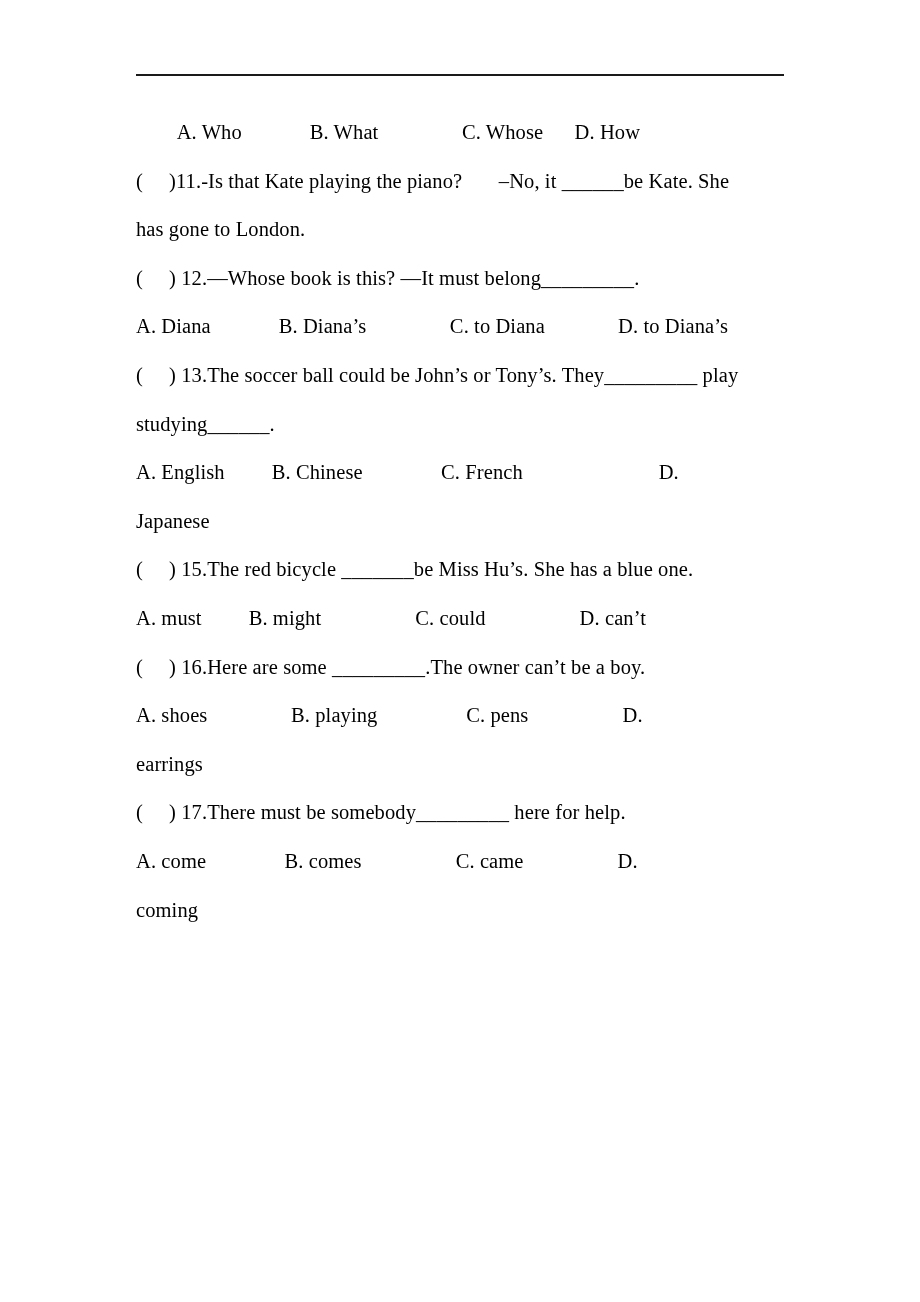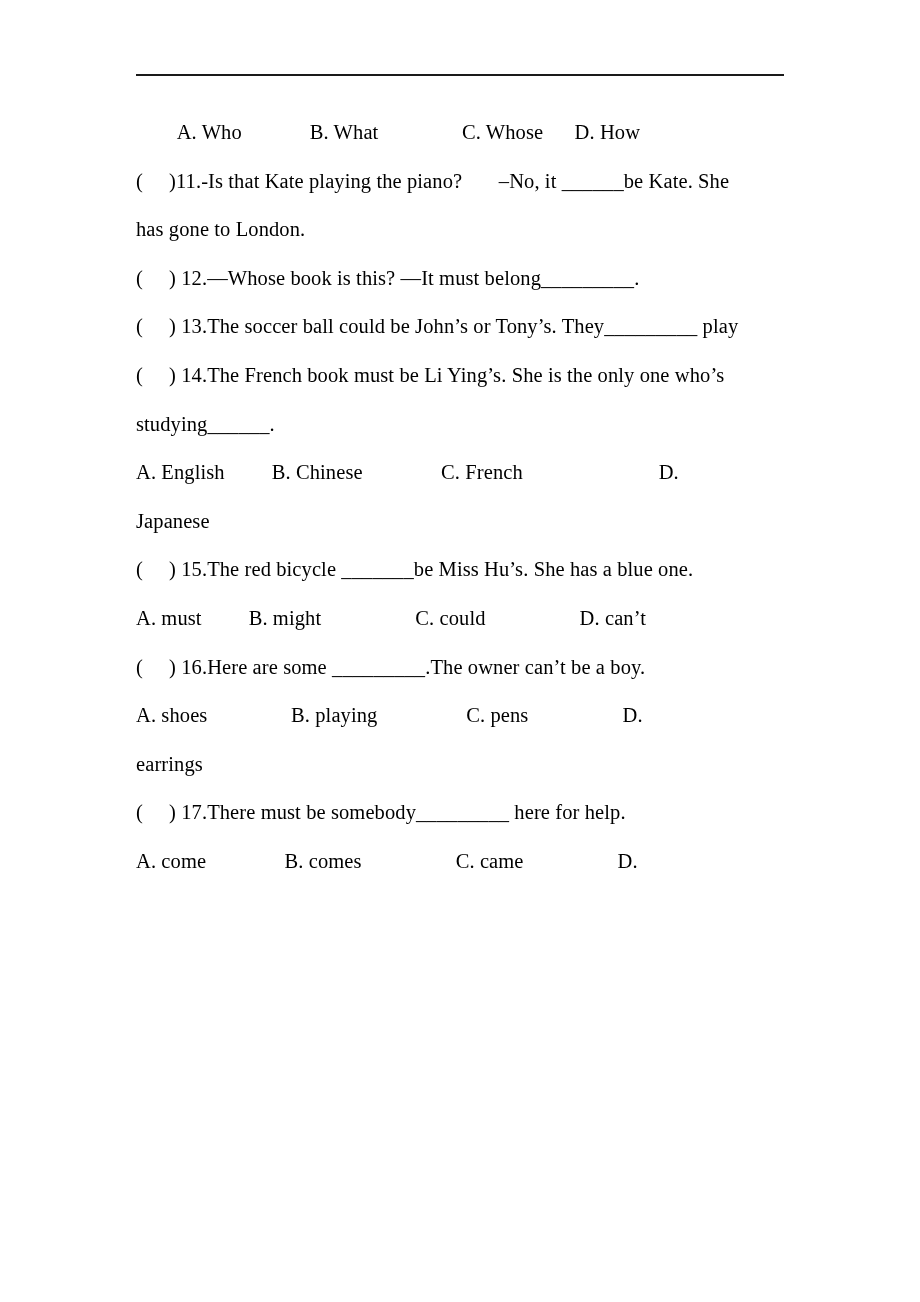--- a/index.html
+++ b/index.html
@@ -65,26 +65,26 @@
 
     <div class="ln opt-row">        A. Who             B. What                C. Whose      D. How</div>
 
     <div class="ln">(     )11.-Is that Kate playing the piano?       –No, it ______be Kate. She</div>
 
     <div class="ln">has gone to London.</div>
 
 
     <div class="ln">(     ) 12.—Whose book is this? —It must belong_________.</div>
 
+    <div class="ln opt-row">A. Diana             B. Diana’s                C. to Diana              D. to Diana’s</div>
 
     <div class="ln">(     ) 13.The soccer ball could be John’s or Tony’s. They_________ play</div>
 
 
 
-    <div class="ln">(     ) 14.The French book must be Li Ying’s. She is the only one who’s</div>
 
     <div class="ln">studying______.</div>
 
     <div class="ln opt-row">A. English         B. Chinese               C. French                          D.</div>
 
     <div class="ln opt-row">Japanese</div>
 
     <div class="ln">(     ) 15.The red bicycle _______be Miss Hu’s. She has a blue one.</div>
 
     <div class="ln opt-row">A. must         B. might                  C. could                  D. can’t</div>
@@ -92,17 +92,18 @@
     <div class="ln">(     ) 16.Here are some _________.The owner can’t be a boy.</div>
 
     <div class="ln opt-row">A. shoes                B. playing                 C. pens                  D.</div>
 
     <div class="ln opt-row">earrings</div>
 
     <div class="ln">(     ) 17.There must be somebody_________ here for help.</div>
 
     <div class="ln opt-row">A. come               B. comes                  C. came                  D.</div>
 
+    <div class="ln opt-row">coming</div>
 
 
   </div>
 
 </div>
 
 </body></html>

